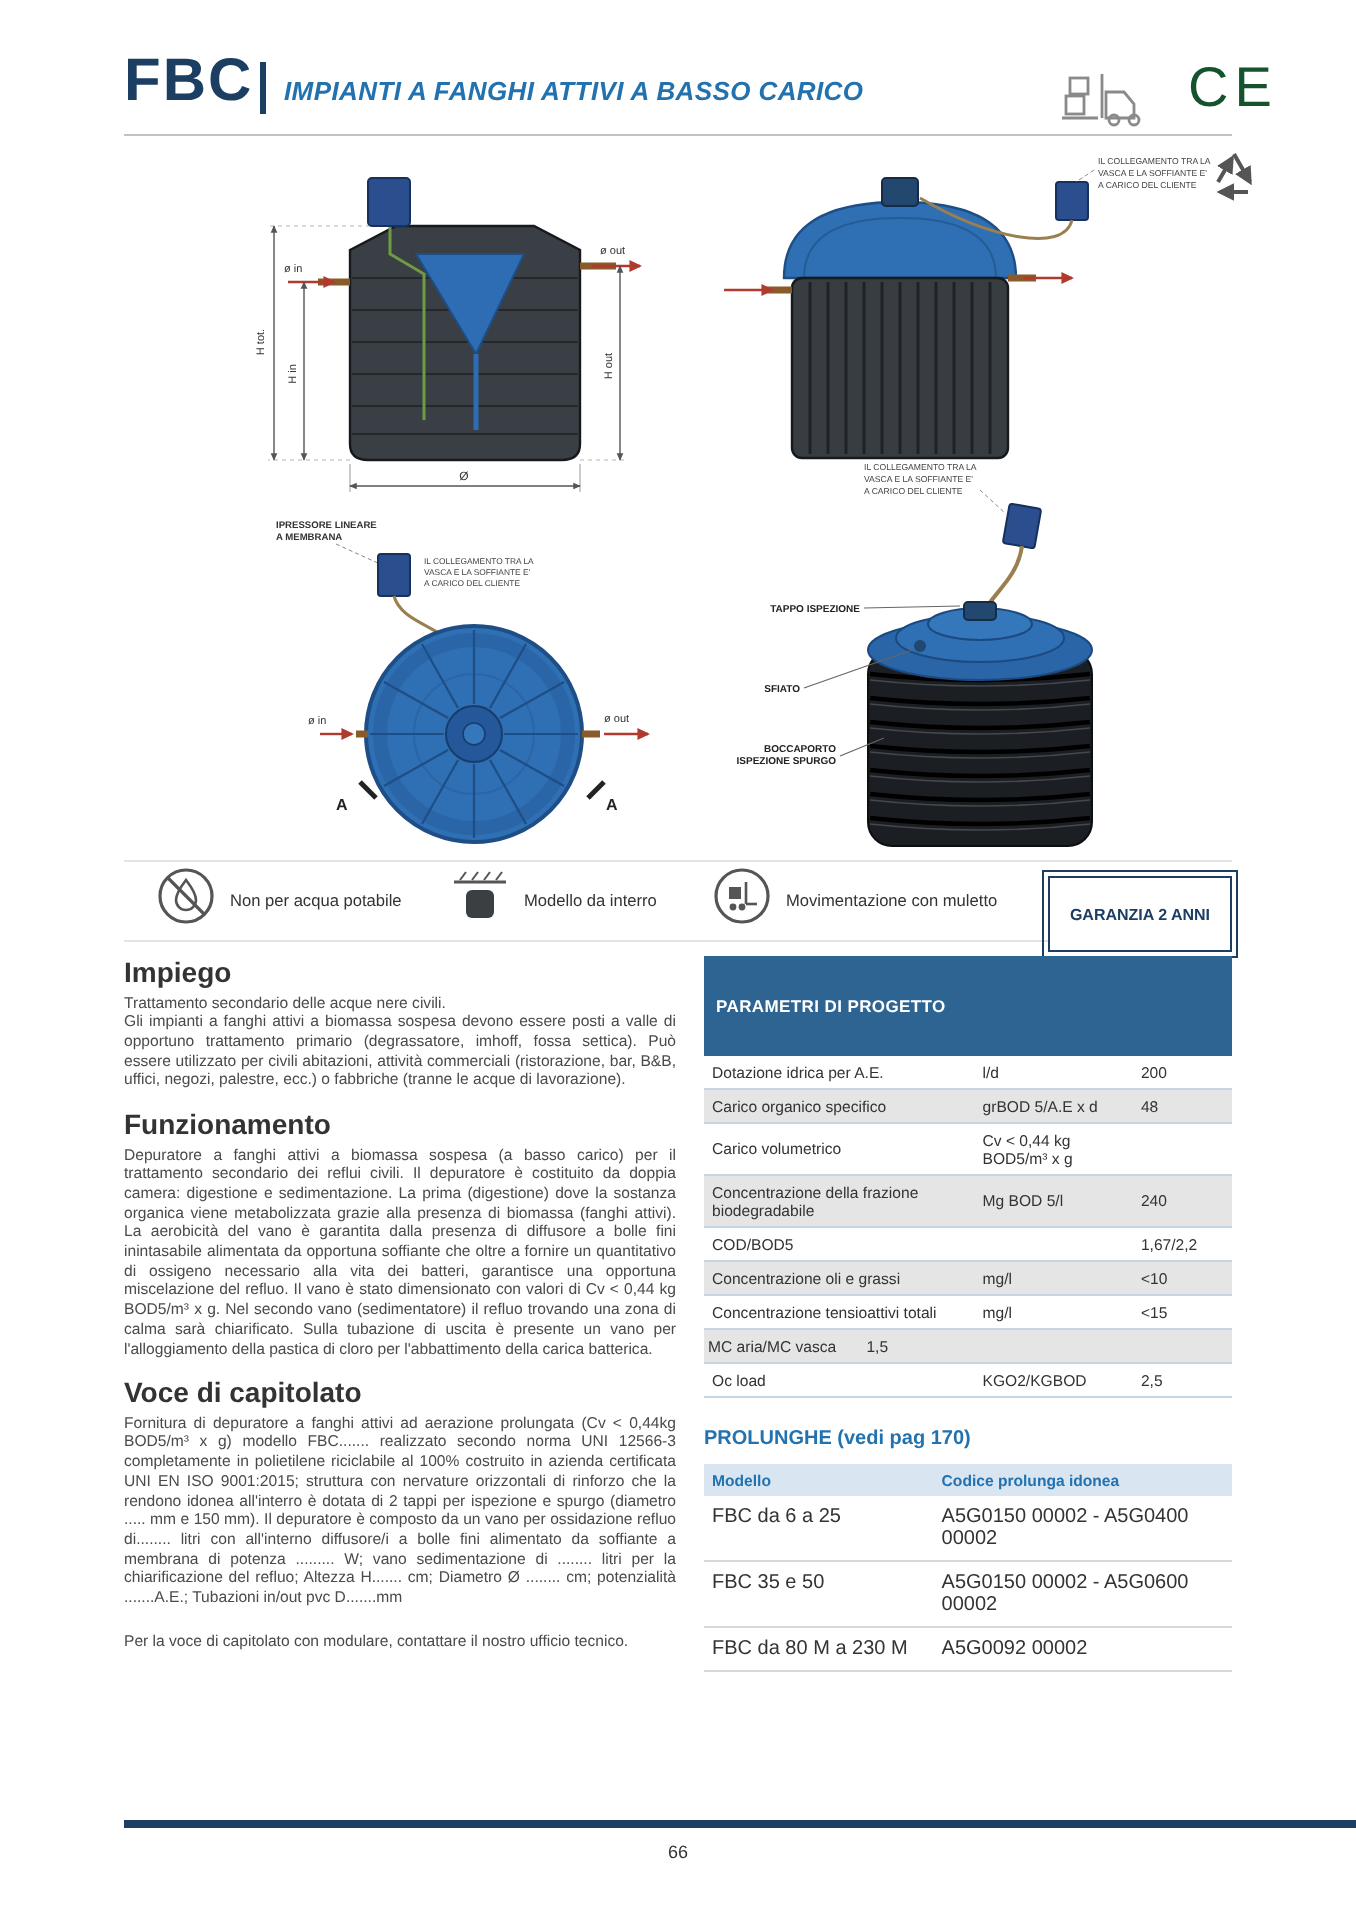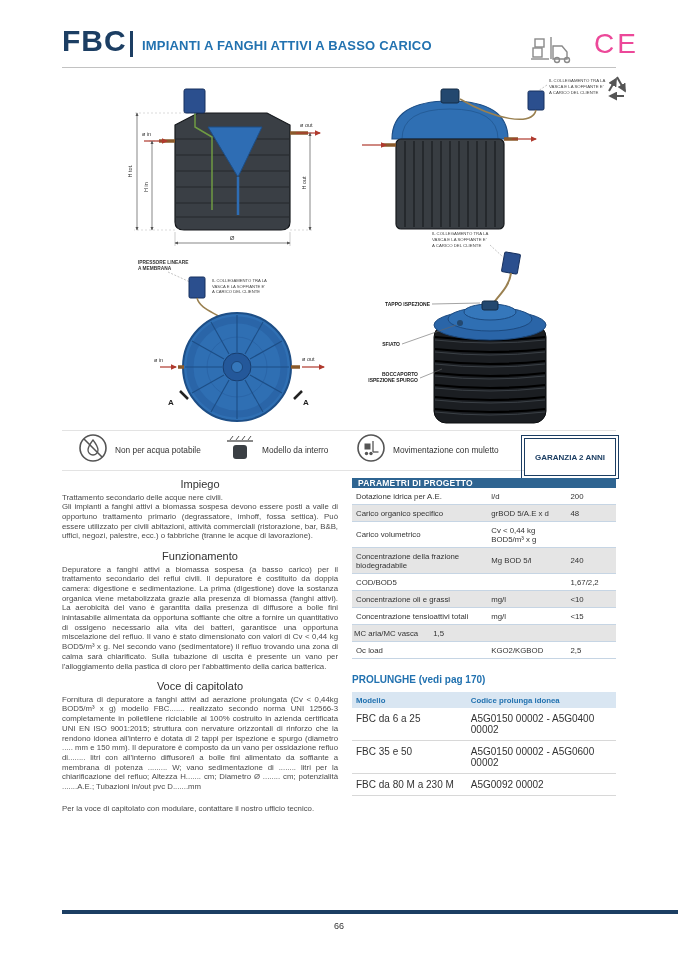--- a/index.html
+++ b/index.html
@@ -2,49 +2,49 @@
 <html><head>
 <meta charset="utf-8">
 <style>
   * { margin:0; padding:0; box-sizing:border-box; }
   html,body { background:#f0f0f0; font-family:"Liberation Sans", sans-serif; }
   .page { position:relative; width:678px; height:959px; background:#ffffff; overflow:hidden; }
 
   
   .brand { position:absolute; left:62px; top:24px; font-size:30px; font-weight:bold; color:#1c3e63; letter-spacing:1px; }
   .header-bar { position:absolute; left:130px; top:31px; width:3px; height:26px; background:#1c3e63; }
-  .doc-title { position:absolute; left:142px; top:38px; font-size:13px; font-weight:bold; color:#2272b0; letter-spacing:0.2px; }
+  .doc-title { position:absolute; left:142px; top:38px; font-size:13px; font-weight:bold; color:#2272b0; letter-spacing:0.2px;font-style:italic; }
   .header-rule { position:absolute; left:62px; top:67px; width:554px; height:1px; background:#c2c2c2; }
   .hdr-forklift { position:absolute; left:531px; top:34px; }
-  .ce-mark { position:absolute; left:594px; top:28px; font-size:28px; color:#ec4899; letter-spacing:3px; }
+  .ce-mark { position:absolute; left:594px; top:28px; font-size:28px; color:#14532d; letter-spacing:3px; }
   .recycle { position:absolute; left:602px; top:72px; }
 
   
   .diagram-svg { position:absolute; left:62px; top:75px; }
 
   
   .feat-line-top { position:absolute; left:62px; top:430px; width:554px; height:1px; background:#e3e3e3; }
   .feat-line-bot { position:absolute; left:62px; top:470px; width:554px; height:1px; background:#e3e3e3; }
   .feature { position:absolute; top:434px; height:32px; display:flex; align-items:center; gap:7px; }
   .feature .flabel { font-size:8.3px; color:#333; }
   .f1 { left:78px; } .f2 { left:225px; } .f3 { left:356px; }
   .warranty-badge { position:absolute; left:524px; top:438px; width:92px; height:38px;
     border:1px solid #1c3e63; outline:1px solid #1c3e63; outline-offset:2px;
     display:flex; align-items:center; justify-content:center;
     font-size:8px; font-weight:bold; color:#1c3e63; background:#fff; }
 
   
   .left-col { position:absolute; left:62px; top:478px; width:276px; }
   .tsection { margin-bottom:9px; }
-  .tsection h3 { font-size:11px; font-weight:normal; color:#333; margin-bottom:2.5px;text-align:center; }
+  .tsection h3 { font-size:14px; font-weight:bold; color:#333; margin-bottom:2.5px; }
   .tsection p, .final-note { font-size:7.8px; line-height:9.7px; color:#4a4a4a; text-align:justify; }
   .final-note { margin-top:12px; }
 
   .right-col { position:absolute; left:352px; top:478px; width:264px; }
-  .params-header { background:#2e6491; color:#fff; font-weight:bold; font-size:8.5px; padding:0 6px; letter-spacing:0.2px; }
+  .params-header { background:#2e6491; color:#fff; font-weight:bold; font-size:8.5px; padding:20px 6px; letter-spacing:0.2px; }
   .prow { display:flex; align-items:center; border-bottom:1px solid #c6d5e4; font-size:7.8px; color:#333; background:#fff; }
   .prow.alt { background:#e5e5e5; }
   .pname { flex:0 0 52%; padding:3.5px 4px; line-height:9px; }
   .punit { flex:0 0 30%; padding:3.5px 2px; line-height:9px; }
   .pval  { flex:1; padding:3.5px 2px; line-height:9px; }
 
   .pro-title { color:#2272b0; font-weight:bold; font-size:10px; margin:15px 0 7px; }
   .pro-head { display:flex; background:#d9e6f2; font-size:7.8px; font-weight:bold; color:#2272b0; padding:3.5px 0; }
   .pro-head span:first-child, .pro-row span:first-child { flex:0 0 45%; padding-left:4px; }
   .pro-head span:last-child, .pro-row span:last-child { flex:1; }

